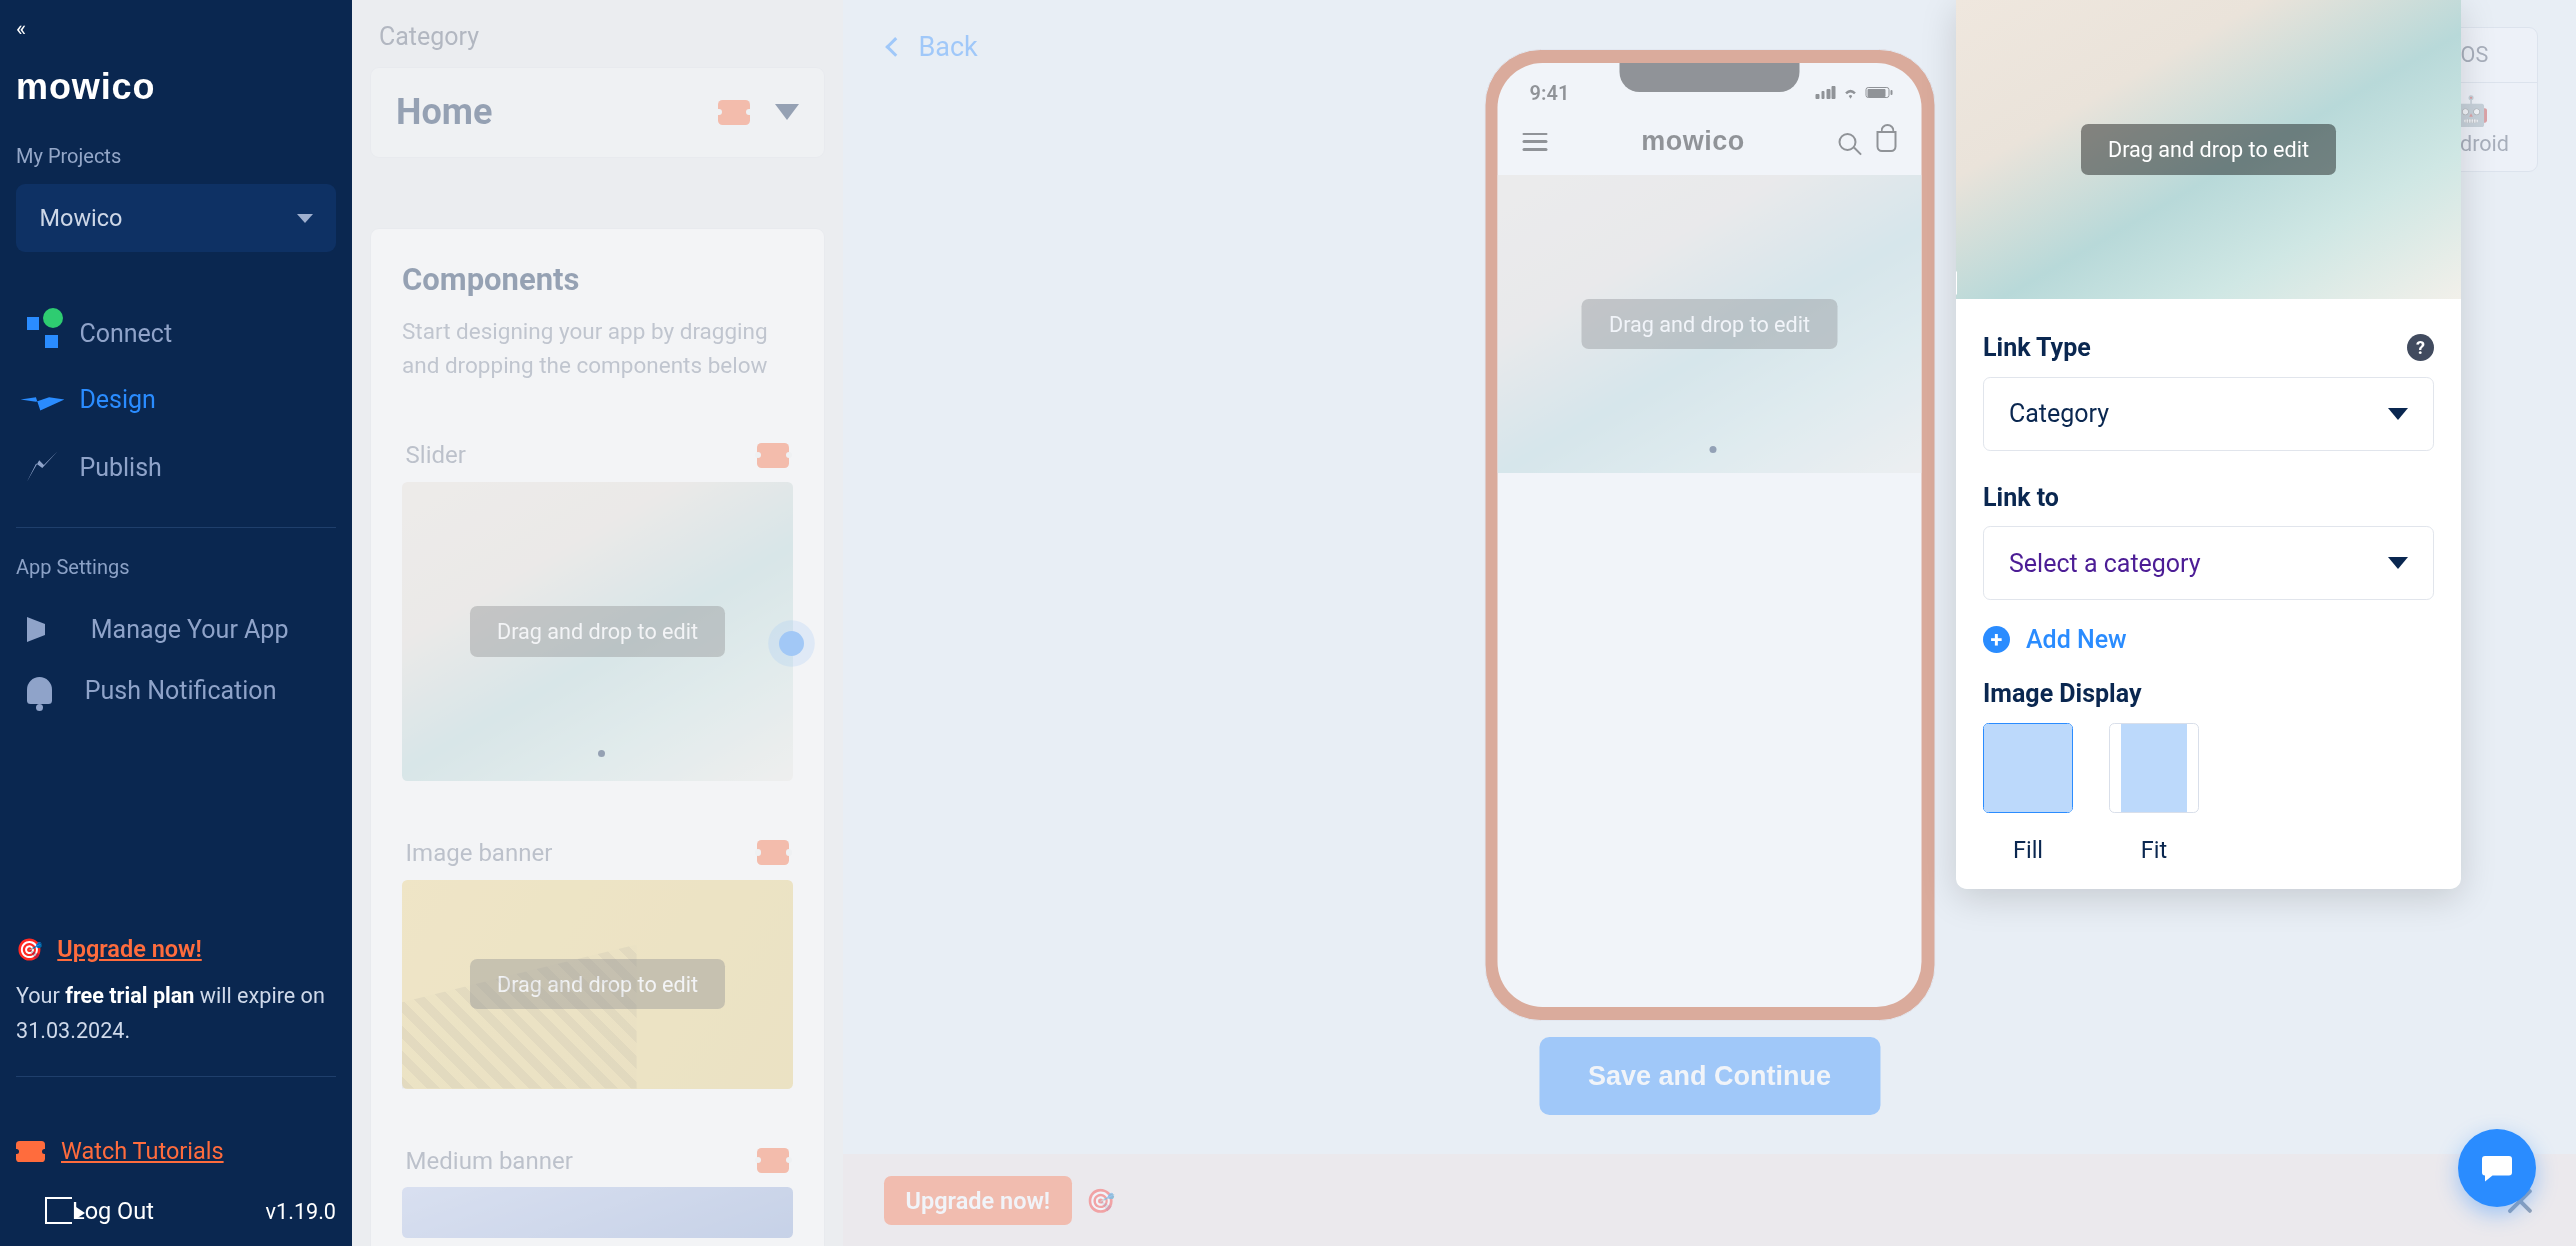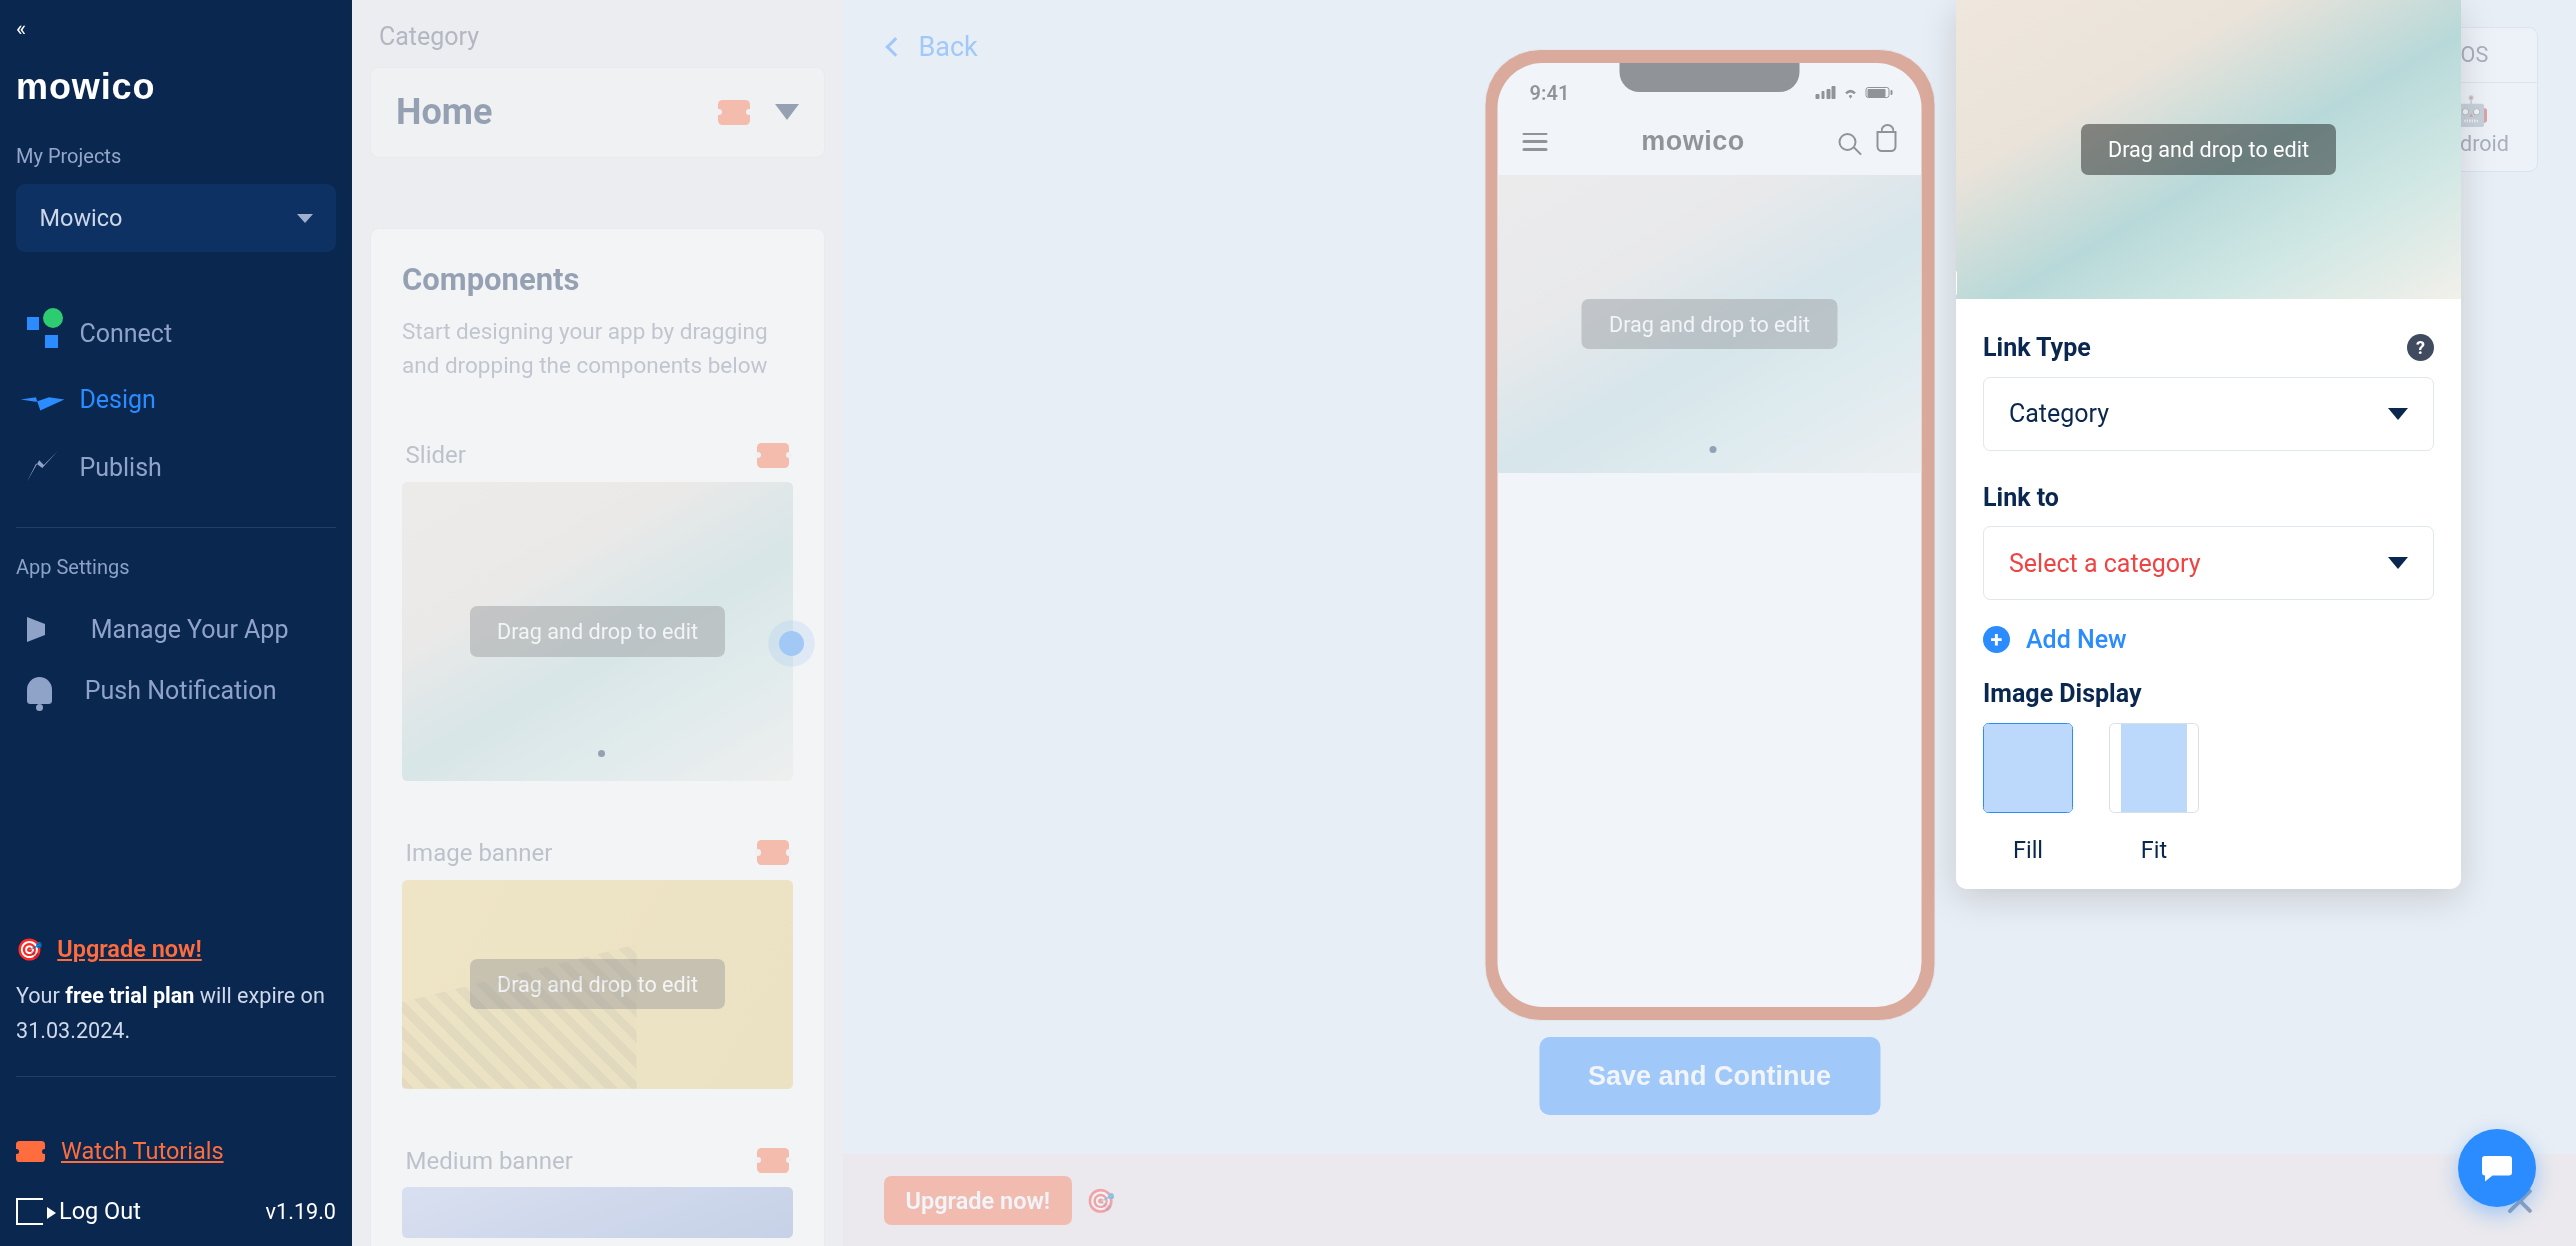--- a/index.html
+++ b/index.html
@@ -30,21 +30,21 @@
 .target-emoji { font-size:21.6px; }
 .upgrade-link { color:#ff6c3d; font-size:23.5px; font-weight:600; text-decoration:underline; cursor:pointer; }
 .trial-text { color:#cfd9ea; font-size:21.6px; line-height:1.6; }
 .trial-text b { font-weight:700; color:#fff; }
 .tutorials-row { display:flex; align-items:center; gap:16px; margin-top:34px; cursor:pointer; }
 .ticket-small { width:29px; height:21.6px; background:#ff6c3d; border-radius:3.6px; position:relative; }
 .ticket-small::before, .ticket-small::after { content:""; width:5.4px; height:5.4px; background:#0a2750; border-radius:50%; position:absolute; top:8px; }
 .ticket-small::before { left:-2.7px; } .ticket-small::after { right:-2.7px; }
 .tutorials-link { color:#ff6c3d; font-size:23.5px; text-decoration:underline; }
 .logout-row { display:flex; align-items:center; justify-content:space-between; margin-top:32px; }
-.logout-left { display:flex; align-items:center; gap:16px; cursor:pointer; }
+.logout-left { display:flex; align-items:flex-start; cursor:pointer;margin-left:29px; }
 .logout-icon { width:27px; height:27px; border:2.7px solid #fff; border-right:none; position:relative; }
 .logout-icon::after { content:""; position:absolute; right:-12.6px; top:7.2px; width:0; height:0; border-top:6.3px solid transparent; border-bottom:6.3px solid transparent; border-left:9px solid #fff; }
 .logout-text { color:#fff; font-size:23.5px; }
 .version { color:#fff; font-size:21.6px; }
 
 .panel { width:491px; background:#ebedf0; padding:0 18px 0 18px; height:100%; overflow:hidden; position:relative; }
 .panel .overlay { position:absolute; inset:0; background:rgba(235,237,240,0.62); pointer-events:none; z-index:2; }
 .panel-inner { position:relative; z-index:1; }
 .cat-label { color:#556074; font-size:25px; padding:21.6px 9px 16px 9px; }
 .home-card { background:#f5f6f8; border:0.9px solid #e2e5ea; border-radius:9px; padding:23.5px 25px; display:flex; align-items:center; justify-content:space-between; }
@@ -113,21 +113,21 @@
 .close-x::before { transform:rotate(45deg); } .close-x::after { transform:rotate(-45deg); }
 
 .popover { position:absolute; top:0; right:115px; width:505px; background:#fff; border-radius:0 0 10.8px 10.8px; box-shadow:0 9px 36px rgba(0,0,0,0.15); z-index:5; padding:0 0 25px 0; overflow:hidden; }
 .pop-arrow { position:absolute; top:271px; left:-10.8px; width:0; height:0; border-top:12.6px solid transparent; border-bottom:12.6px solid transparent; border-right:12.6px solid #fff; }
 .pop-img { height:299px; background:linear-gradient(150deg,#efe7de 0%, #eae3da 30%, #b8d9d9 55%, #cfe7e4 75%, #f2f0ea 100%); display:flex; align-items:center; justify-content:center; }
 .pop-body { padding:27px 27px 0 27px; }
 .field-label-row { display:flex; justify-content:space-between; align-items:center; margin-top:7.2px; margin-bottom:14.4px; }
 .field-label { font-size:25px; font-weight:700; color:#0a2750; }
 .help-badge { width:27px; height:27px; border-radius:50%; background:#414b5f; color:#fff; display:flex; align-items:center; justify-content:center; font-size:18px; font-weight:700; cursor:pointer; }
 .select-box { border:0.9px solid #e1e5ec; border-radius:7.2px; padding:21.6px 25px; display:flex; justify-content:space-between; align-items:center; font-size:25px; color:#0a2750; cursor:pointer; }
-.select-box .placeholder { color:#ef4444; }
+.select-box .placeholder { color:#4c1d95; }
 .select-chev { width:0; height:0; border-left:10.8px solid transparent; border-right:10.8px solid transparent; border-top:12.6px solid #0a2750; }
 .linkto-label { font-size:25px; font-weight:700; color:#0a2750; margin:32px 0 14.4px 0; }
 .add-new { display:flex; align-items:center; gap:16px; margin-top:25px; cursor:pointer; }
 .plus-circle { width:27px; height:27px; border-radius:50%; background:#2a8cff; color:#fff; display:flex; align-items:center; justify-content:center; font-size:21.6px; font-weight:700; }
 .add-new-text { color:#2a8cff; font-size:25px; font-weight:500; }
 .img-display-label { font-size:25px; font-weight:700; color:#0a2750; margin:25px 0 14.4px 0; }
 .display-opts { display:flex; gap:36px; }
 .opt { display:flex; flex-direction:column; align-items:center; gap:23px; cursor:pointer; }
 .opt-box { width:90px; height:90px; border:0.9px solid #d9dfea; border-radius:5.4px; display:flex; align-items:center; justify-content:center; }
 .opt-box.selected { border:1.8px solid #2a8cff; }

